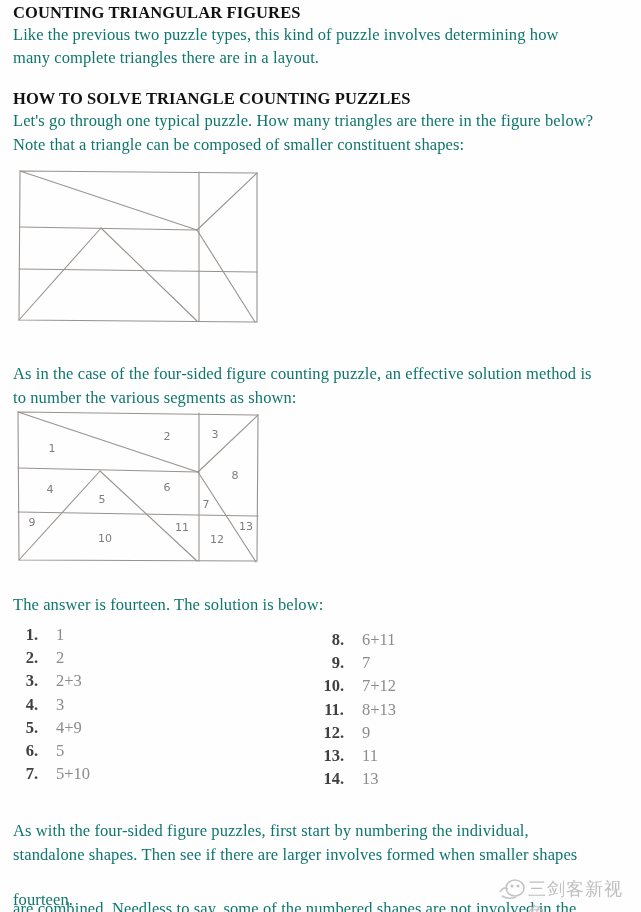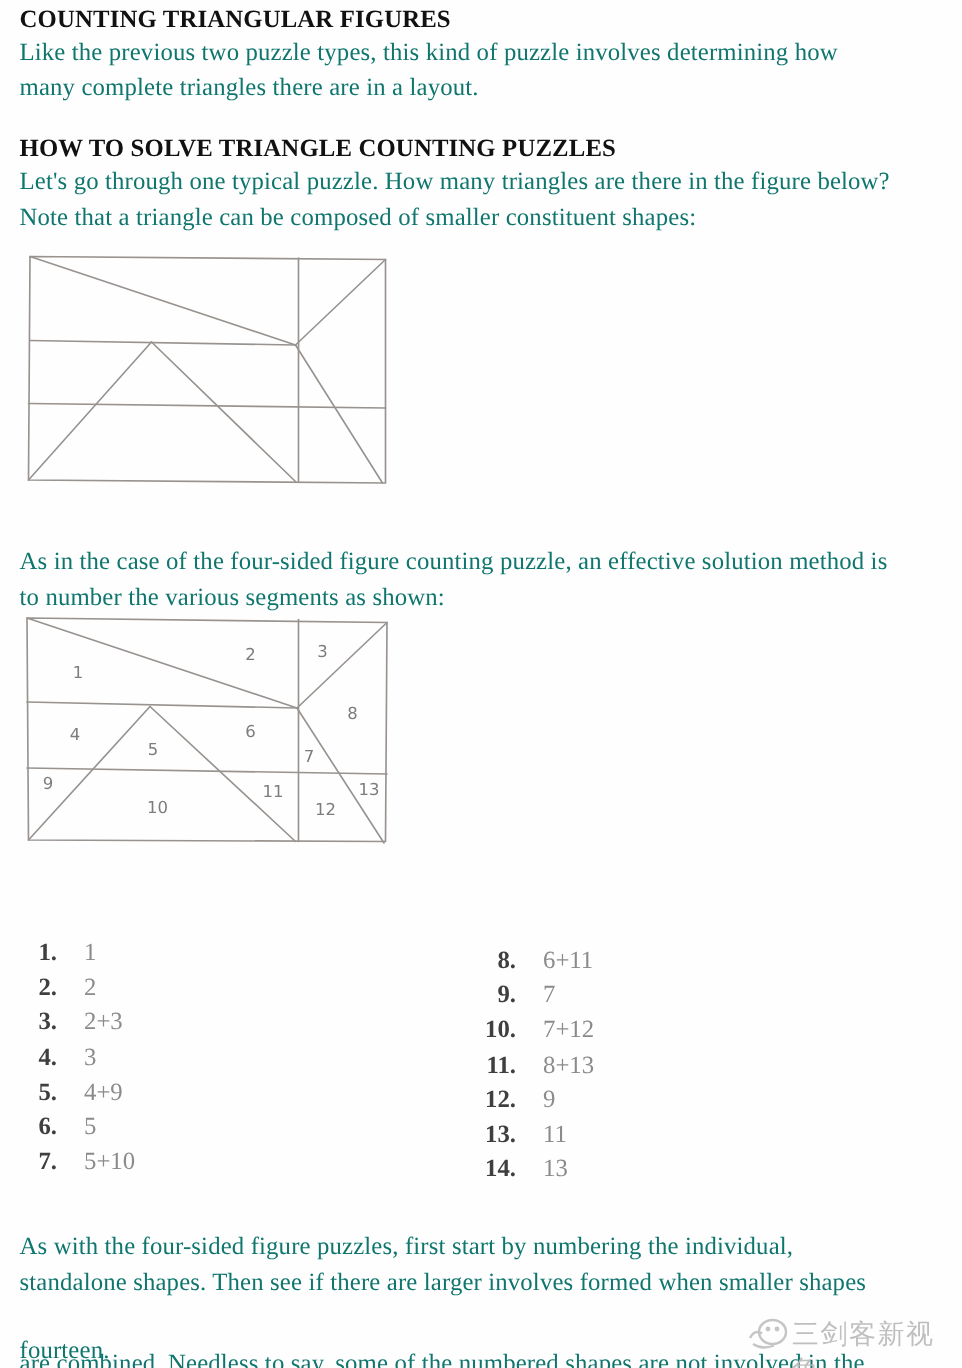--- a/index.html
+++ b/index.html
@@ -71,20 +71,21 @@
         <text x="192" y="98" text-anchor="middle" class="fig-num">7</text>
         <text x="221" y="69" text-anchor="middle" class="fig-num">8</text>
         <text x="18" y="116" text-anchor="middle" class="fig-num">9</text>
         <text x="91" y="132" text-anchor="middle" class="fig-num">10</text>
         <text x="168" y="121" text-anchor="middle" class="fig-num">11</text>
         <text x="203" y="133" text-anchor="middle" class="fig-num">12</text>
         <text x="232" y="120" text-anchor="middle" class="fig-num">13</text>
       </g>
   </svg>
 
+  <div class="abs bline" style="left:13px;top:595px;">The answer is fourteen. The solution is below:</div>
 
   <div class="sol-col" style="left:16px;top:625px;" id="sol-left">
       <div class="sol-row">
         <span class="sol-n">1.</span>
         <span class="sol-v">1</span>
       </div>
       <div class="sol-row">
         <span class="sol-n">2.</span>
         <span class="sol-v">2</span>
       </div>

